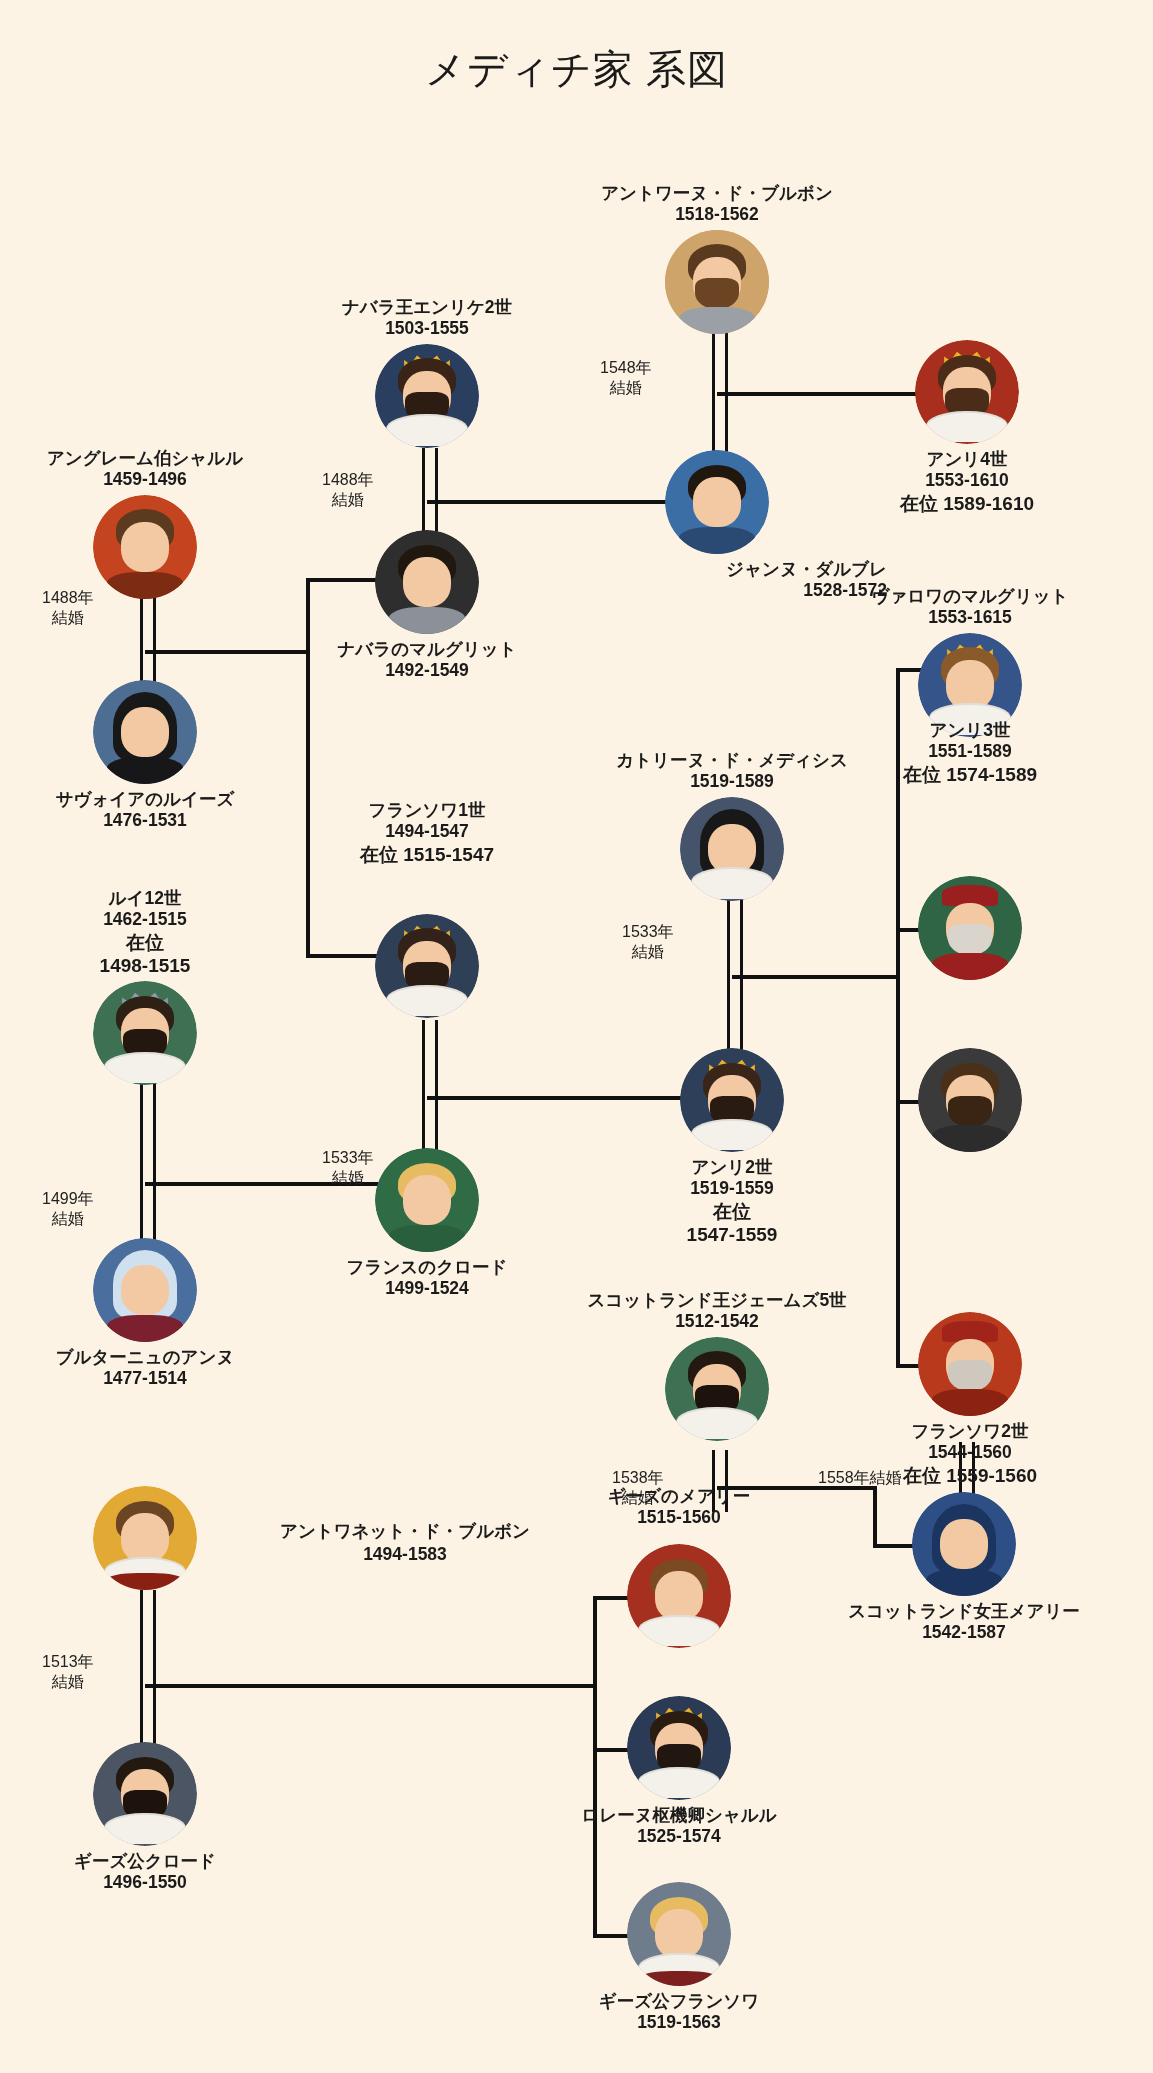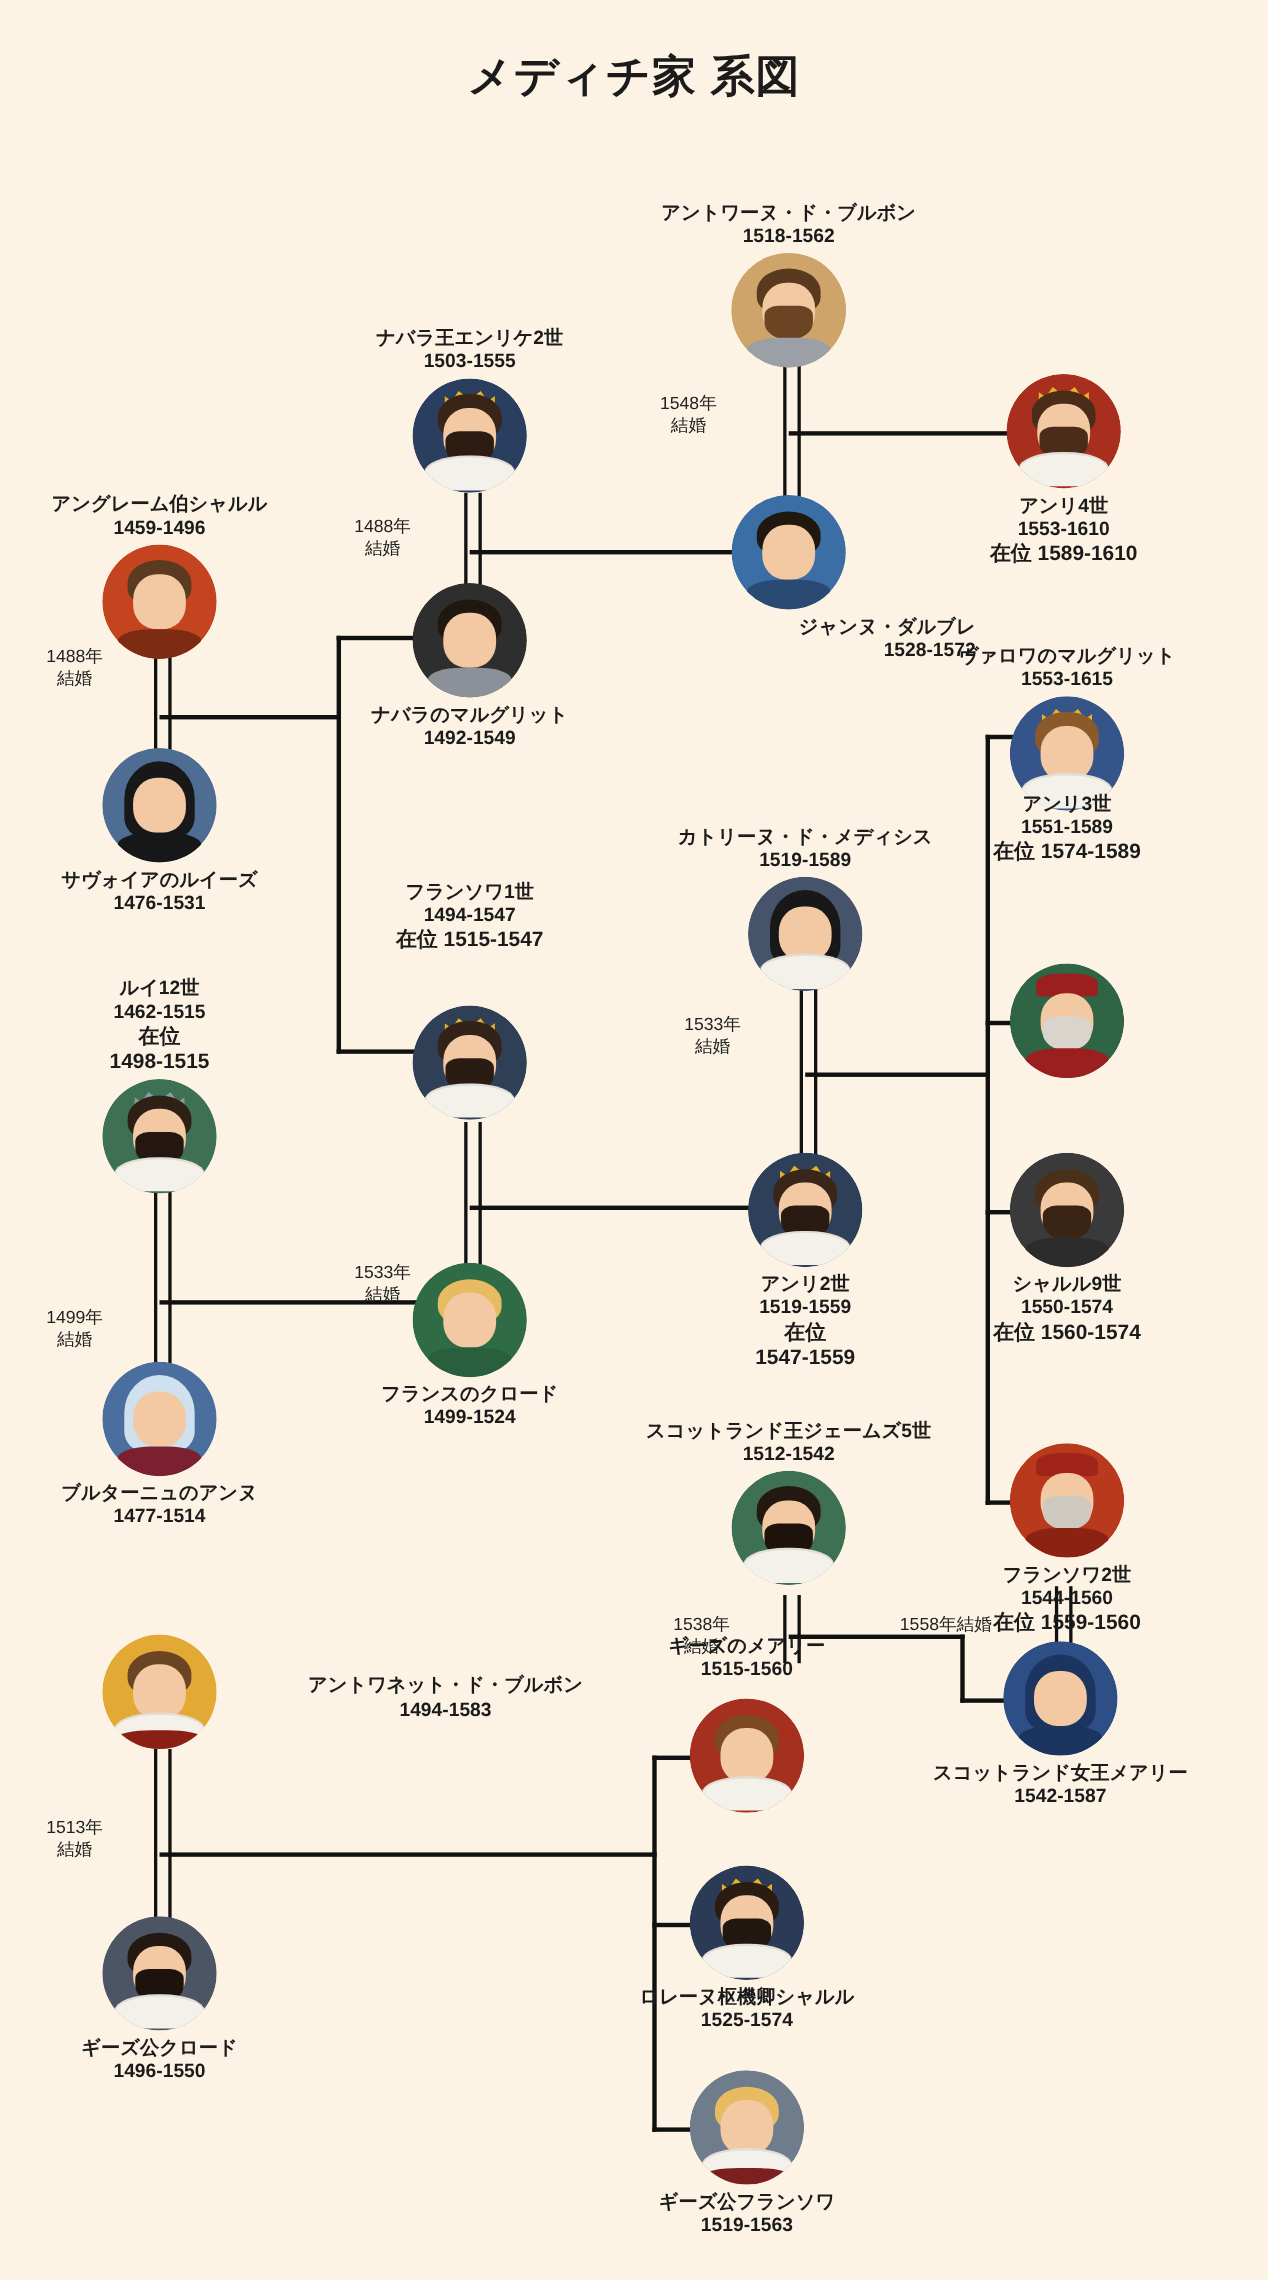--- a/index.html
+++ b/index.html
@@ -17,21 +17,21 @@
     background: #fcf3e4;
     overflow: hidden;
   }
   #title {
     position: absolute;
     top: 42px;
     left: 0;
     width: 1153px;
     text-align: center;
     font-size: 40px;
-    font-weight: bold;
+    font-weight: normal;
     color: #1b1b1b;
     letter-spacing: 1px;
   }
   
   .ln {
     position: absolute;
     background: #111111;
   }
   .ln.h { height: 4px; }
   .ln.v { width: 4px; }
@@ -502,25 +502,20 @@
   </div>
 
   <div class="node wide lbl-below" style="left:970px; top:1048px;">
     <div class="av">
       <div class="bg" style="background:#3a3a3a;"></div>
       <div class="hair" style="background:#4a3018;"></div>
       <div class="face"></div>
       <div class="beard" style="background:#3a2413;"></div>
       <div class="body" style="background:#2c2c2c;"></div>
     </div>
-    <div class="txt">
-      <div class="nm">シャルル9世</div>
-      <div class="dt">1550-1574</div>
-      <div class="rg">在位 1560-1574</div>
-    </div>
   </div>
 
   <div class="node wide lbl-below" style="left:970px; top:1312px;">
     <div class="av">
       <div class="bg" style="background:#b8391c;"></div>
       <div class="hat" style="background:#a0241a;"></div>
       <div class="face"></div>
       <div class="beard grey"></div>
       <div class="body" style="background:#8c2212;"></div>
     </div>

